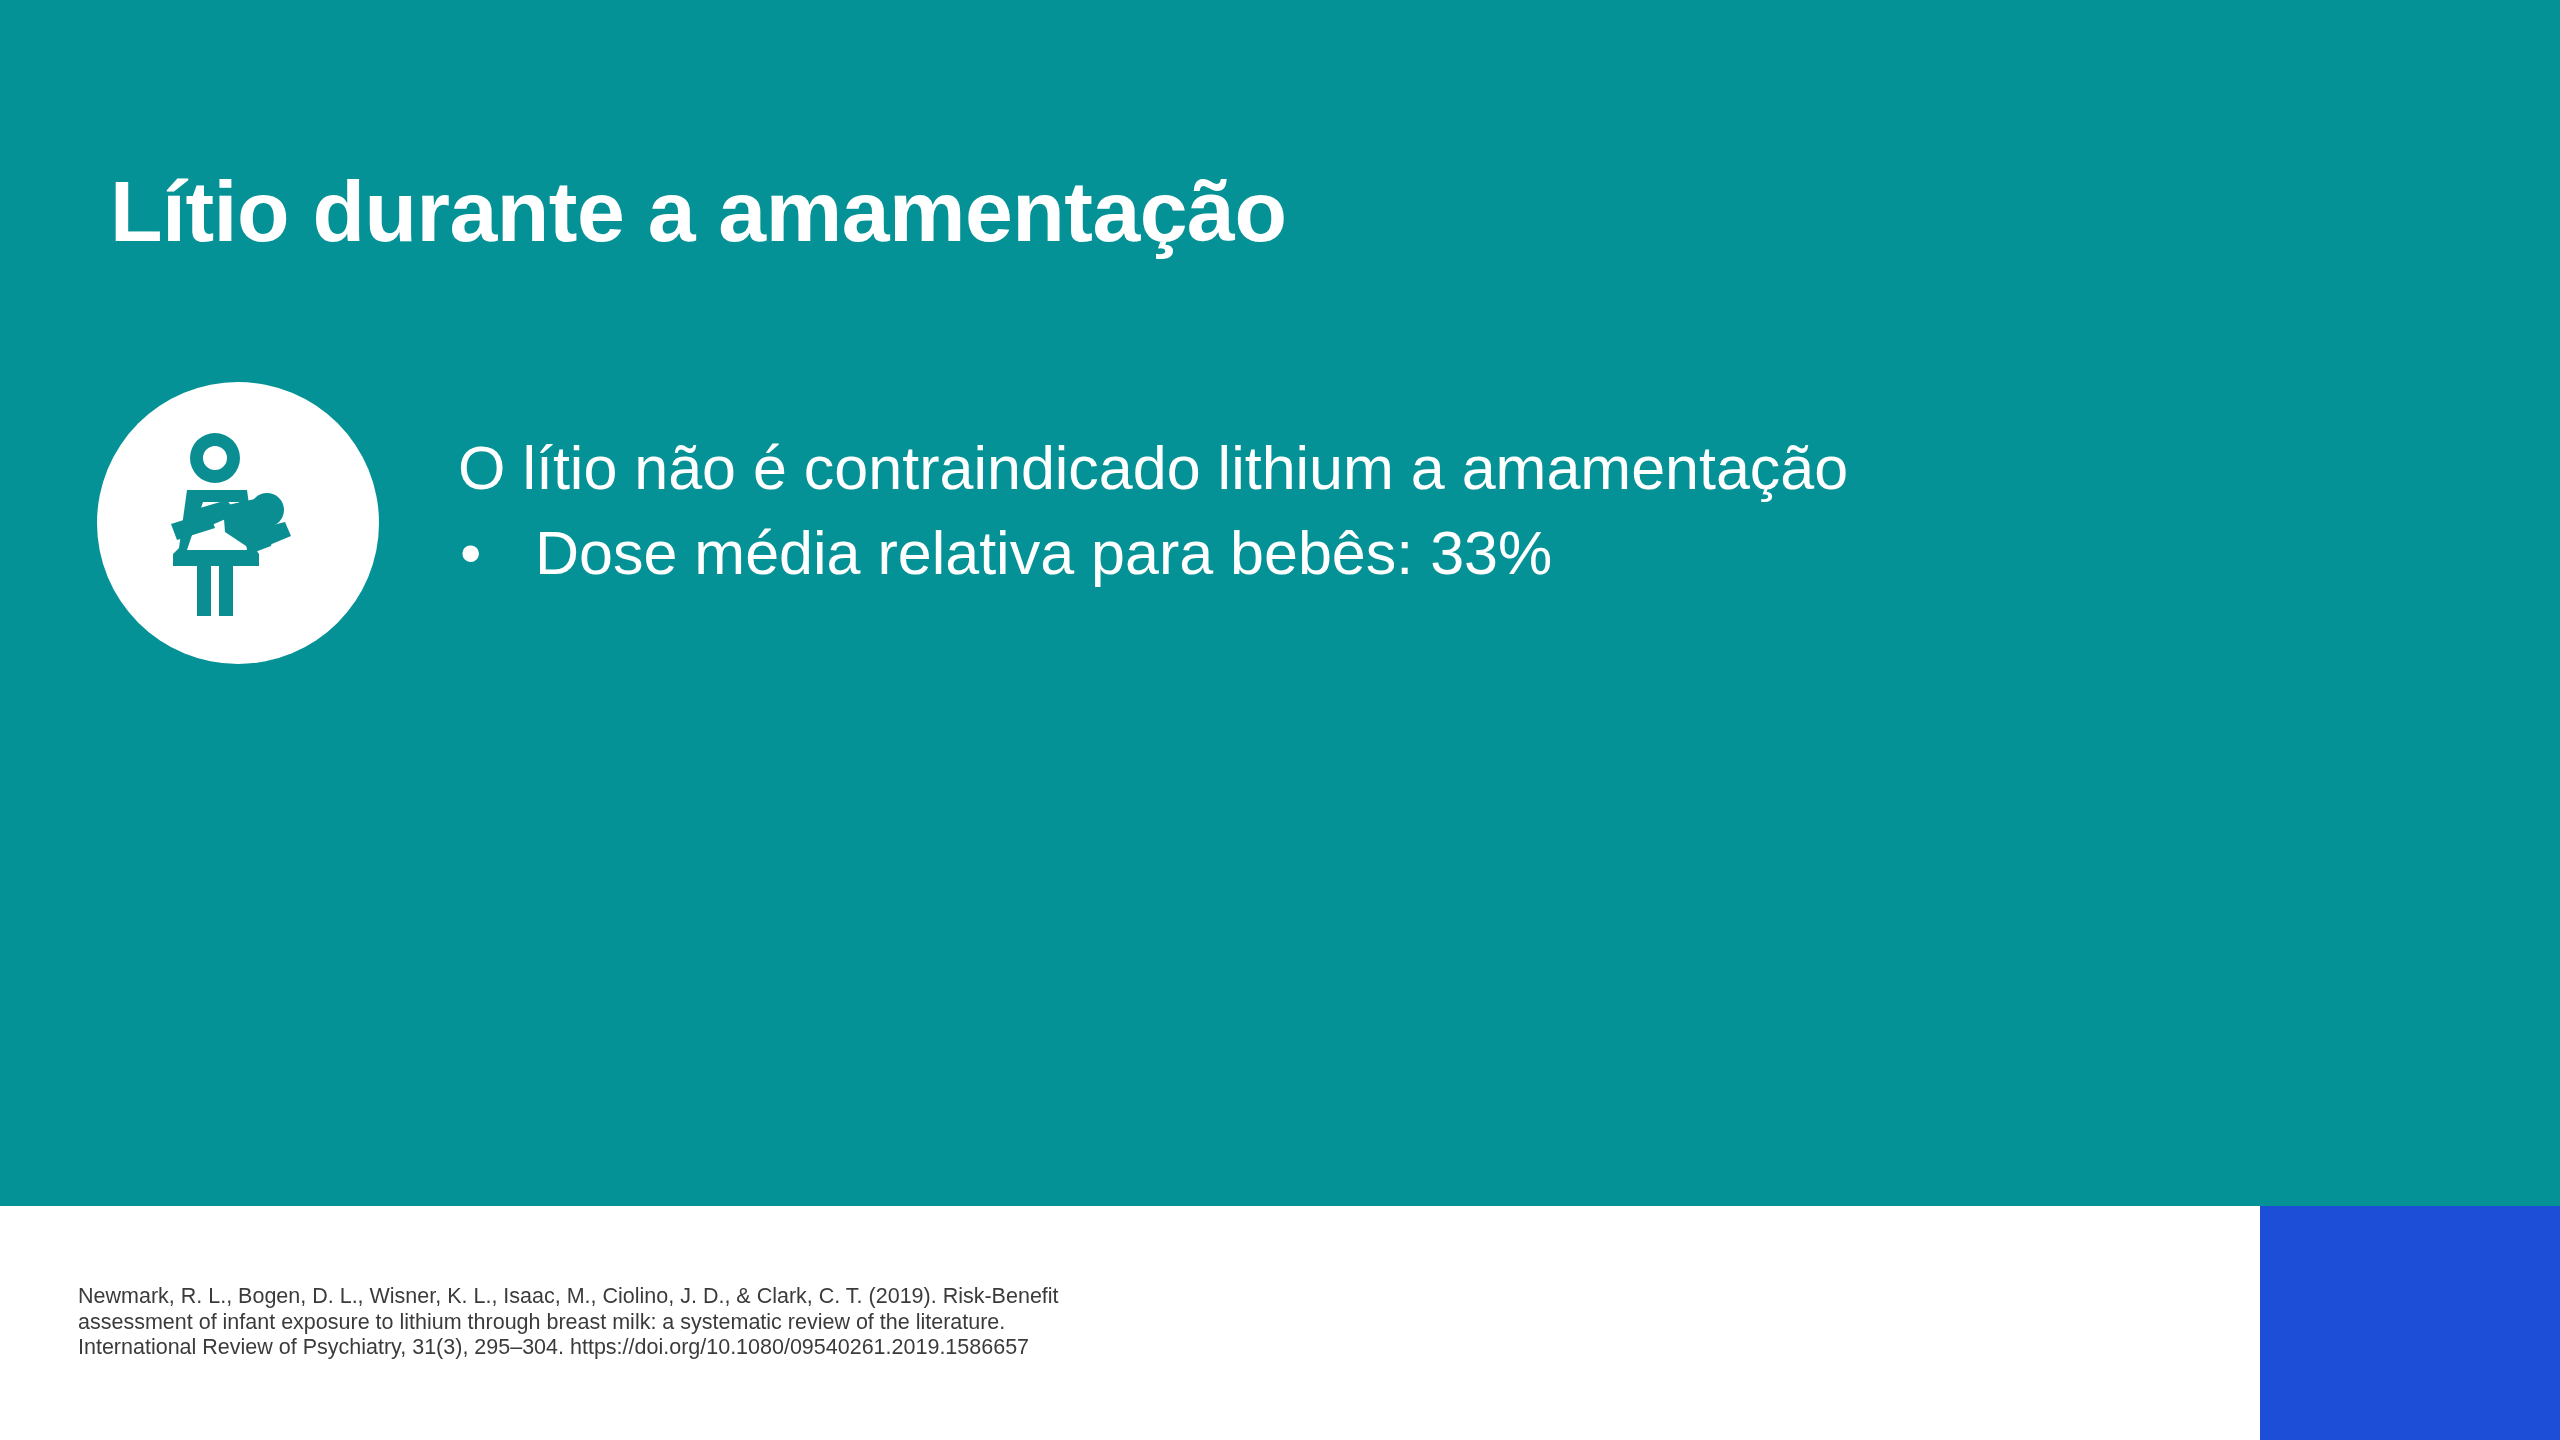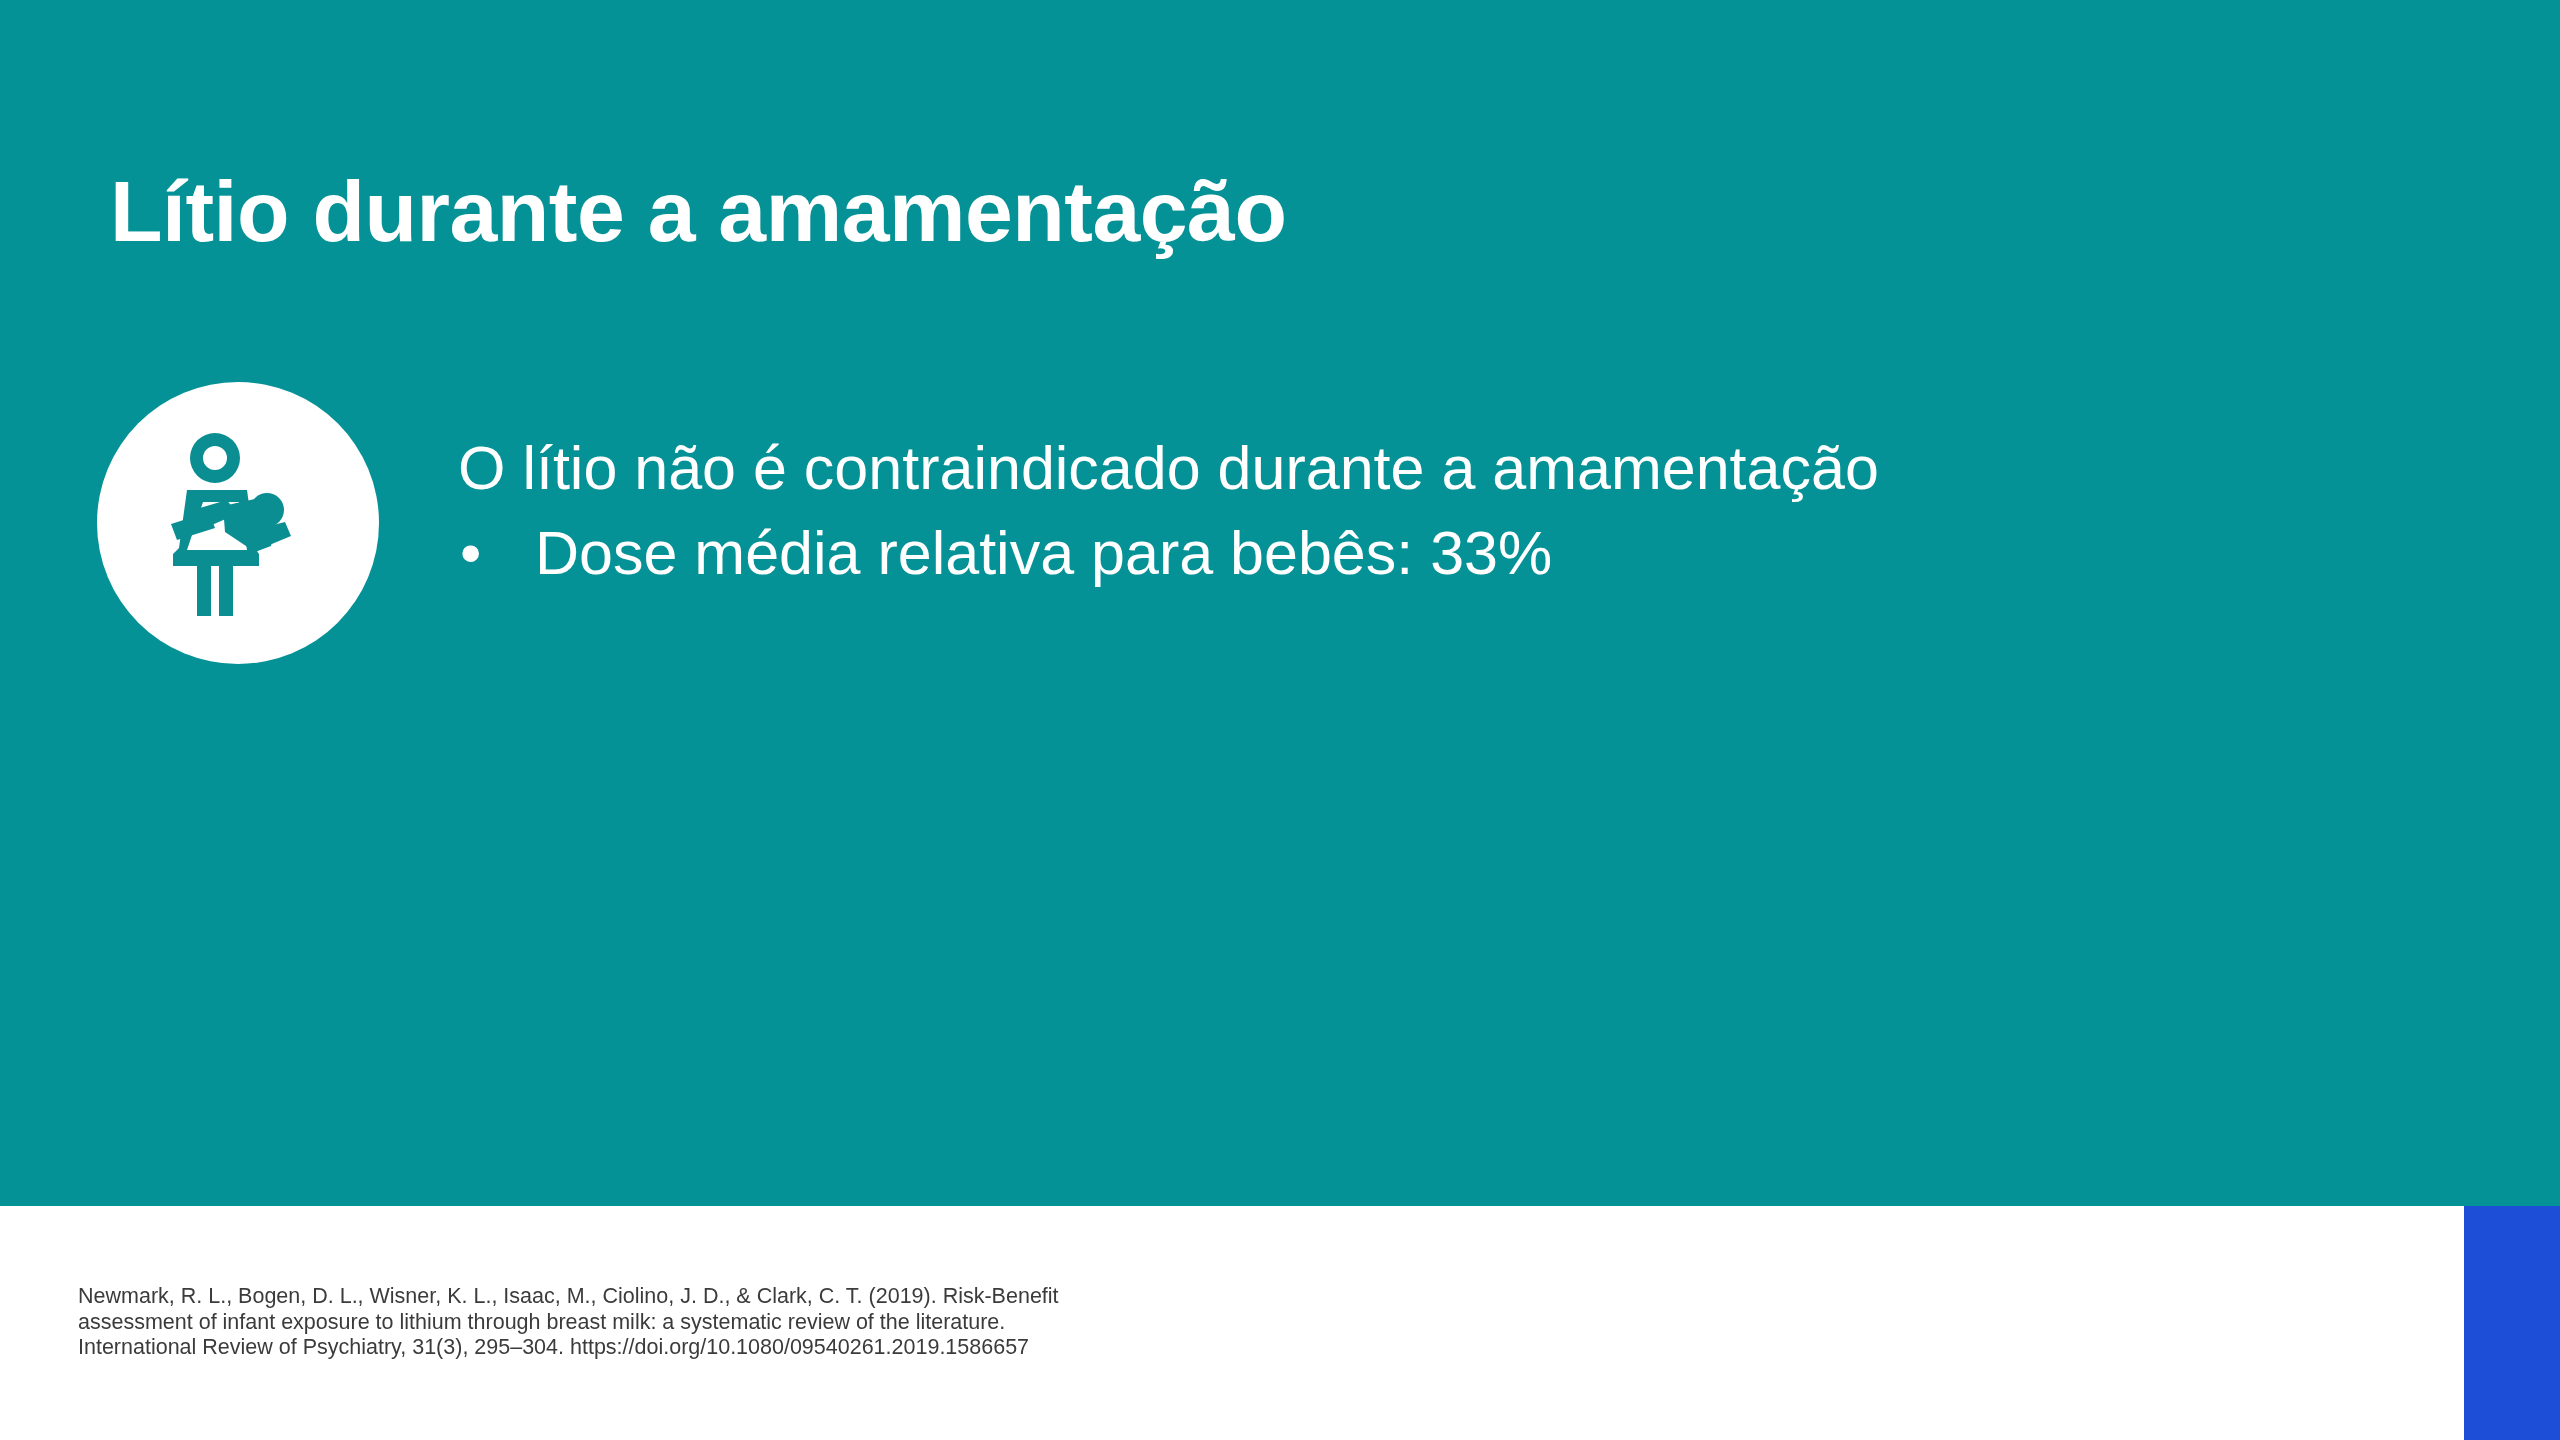--- a/index.html
+++ b/index.html
@@ -100,21 +100,21 @@
     top: 0;
     width: 26px;
     text-align: left;
   }
 
   
   .footer {
     position: absolute;
     left: 0;
     top: 1206px;
-    width: 2464px;
+    width: 2260px;
     height: 234px;
     background: #ffffff;
   }
 
   .citation {
     position: absolute;
     left: 78px;
     top: 78px;
     width: 1400px;
     color: #3b3b3b;
@@ -154,21 +154,21 @@
 
           <path d="M98 100 L122 94 L128 108 L104 118 Z"></path>
 
           <rect x="34" y="138" width="14" height="50"></rect>
           <rect x="56" y="138" width="14" height="50"></rect>
         </g>
       </svg>
     </div>
 
     <div class="row-text">
-      <span class="text-line">O lítio não é contraindicado durante a amamentação</span>
+      <span class="text-line">O lítio não é contraindicado lithium a amamentação</span>
       <span class="bullet-line">
         <span class="bullet-dot">•</span>
         <span>Dose média relativa para bebês: 33%</span>
       </span>
     </div>
   </div>
 
 
   <div class="footer">
 

